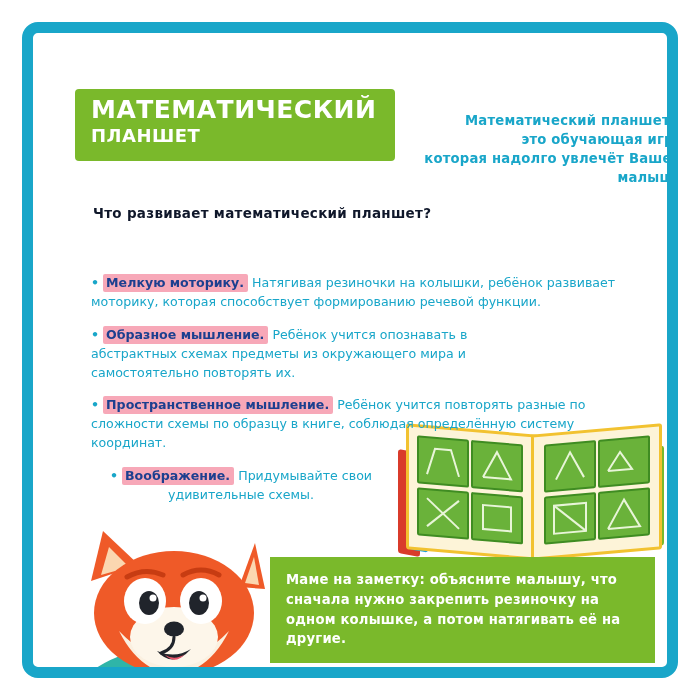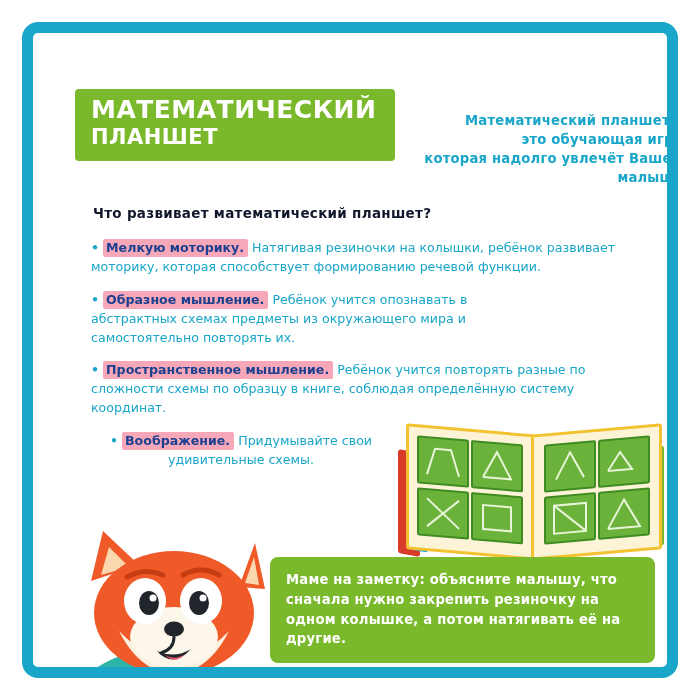--- a/index.html
+++ b/index.html
@@ -61,21 +61,21 @@
     letter-spacing: 0.5px;
     text-transform: uppercase;
     white-space: nowrap;
   }
   .title-banner .t1 {
     top: 6px;
     font-size: 25px;
   }
   .title-banner .t2 {
     top: 36px;
-    font-size: 21px;
+    font-size: 18px;
     text-align: center;
   }
 
   
   .intro {
     position: absolute;
     left: 355px;
     top: 78px;
     width: 300px;
     text-align: right;
@@ -120,33 +120,33 @@
     display: inline-block;
     background: #f7a8b8;
     color: #1c3f8f;
     font-weight: bold;
     padding: 1px 4px 1px 3px;
     border-radius: 2px;
     line-height: 1.25;
   }
   .txt { color: #19a6c9; }
 
-  .b1 { width: 545px; }
+  .b1 { width: 545px; margin-top: 35px; }
   .b2 { width: 545px; }
   .b3 { width: 420px; }
   .b4 { width: 300px; text-align: center; }
 
   
   .note {
     position: absolute;
     left: 237px;
     top: 524px;
     width: 385px;
     background: #7ab92b;
-    border-radius: 8px;
+    border-radius: 0;
     padding: 13px 16px 14px 16px;
     box-sizing: border-box;
     color: #ffffff;
     font-size: 13.2px;
     line-height: 1.5;
     font-weight: bold;
     letter-spacing: 0.2px;
   }
 
   

